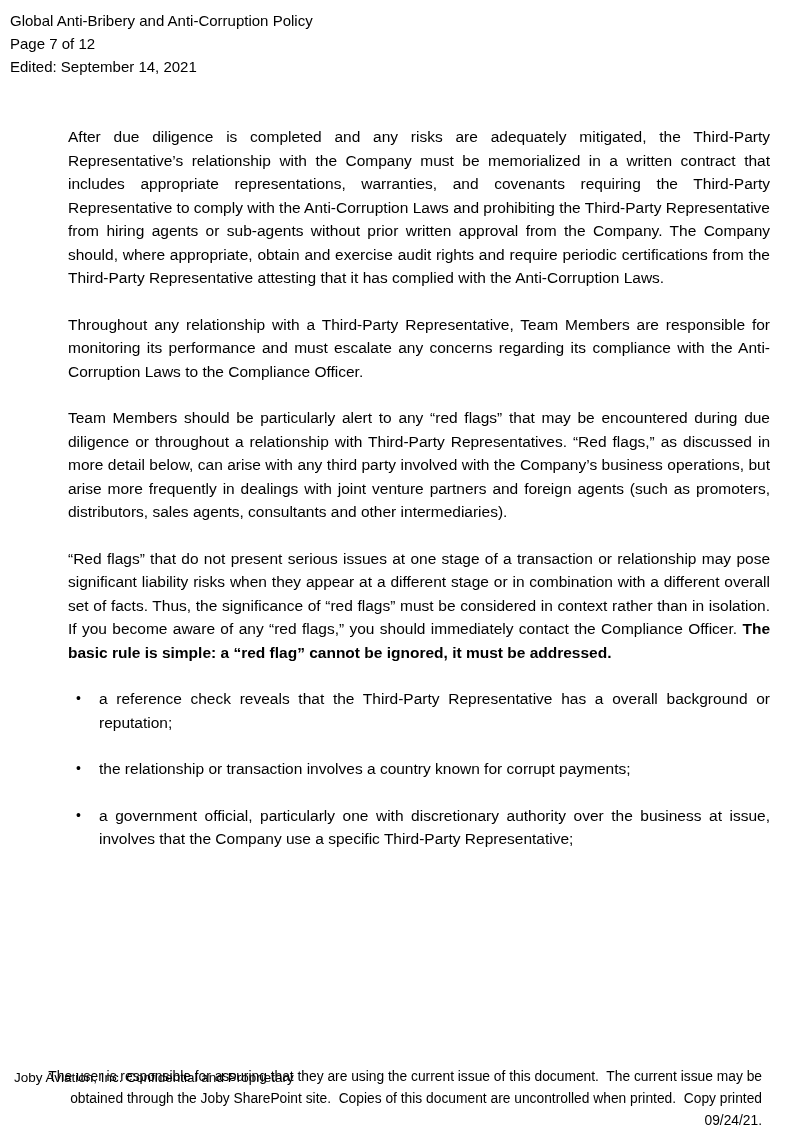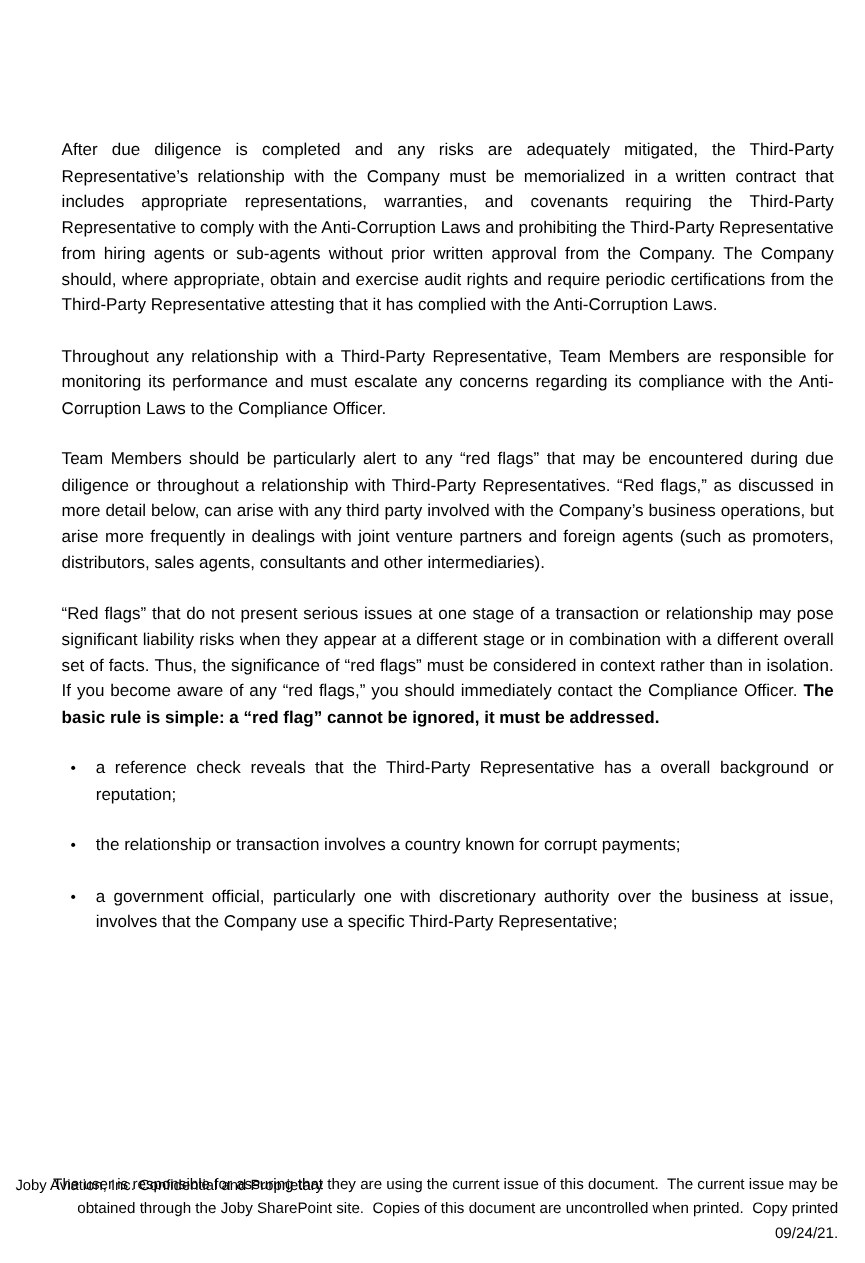--- a/index.html
+++ b/index.html
@@ -19,21 +19,21 @@
   .doc-header {
     position: absolute;
     left: 10px;
     top: 9px;
     font-size: 15px;
     line-height: 23px;
     text-align: left;
   }
   .content {
     position: absolute;
-    left: 56px;
+    left: 68px;
     top: 125px;
     width: 702px;
     font-size: 15.5px;
     line-height: 23.5px;
   }
   .content p {
     margin: 0 0 23px 0;
     text-align: justify;
   }
   .b { font-weight: bold; }
@@ -75,20 +75,25 @@
     line-height: 22px;
     text-align: right;
     white-space: pre-wrap;
   }
 </style>
 </head>
 <body>
 
 <div class="page">
 
+  <div class="doc-header">
+    <div>Global Anti-Bribery and Anti-Corruption Policy</div>
+    <div>Page 7 of 12</div>
+    <div>Edited: September 14, 2021</div>
+  </div>
 
   <div class="content">
     <p>After due diligence is completed and any risks are adequately mitigated, the Third-Party Representative’s relationship with the Company must be memorialized in a written contract that includes appropriate representations, warranties, and covenants requiring the Third-Party Representative to comply with the Anti-Corruption Laws and prohibiting the Third-Party Representative from hiring agents or sub-agents without prior written approval from the Company. The Company should, where appropriate, obtain and exercise audit rights and require periodic certifications from the Third-Party Representative attesting that it has complied with the Anti-Corruption Laws.</p>
     <p>Throughout any relationship with a Third-Party Representative, Team Members are responsible for monitoring its performance and must escalate any concerns regarding its compliance with the Anti-Corruption Laws to the Compliance Officer.</p>
     <p>Team Members should be particularly alert to any “red flags” that may be encountered during due diligence or throughout a relationship with Third-Party Representatives. “Red flags,” as discussed in more detail below, can arise with any third party involved with the Company’s business operations, but arise more frequently in dealings with joint venture partners and foreign agents (such as promoters, distributors, sales agents, consultants and other intermediaries).</p>
     <p><span>“Red flags” that do not present serious issues at one stage of a transaction or relationship may pose significant liability risks when they appear at a different stage or in combination with a different overall set of facts. Thus, the significance of “red flags” must be considered in context rather than in isolation. If you become aware of any “red flags,” you should immediately contact the Compliance Officer.</span> <span class="b">The basic rule is simple: a “red flag” cannot be ignored, it must be addressed.</span></p>
 
     <ul class="bullet-list">
       <li class="bullet-item">
         <span class="bullet-marker">•</span>

